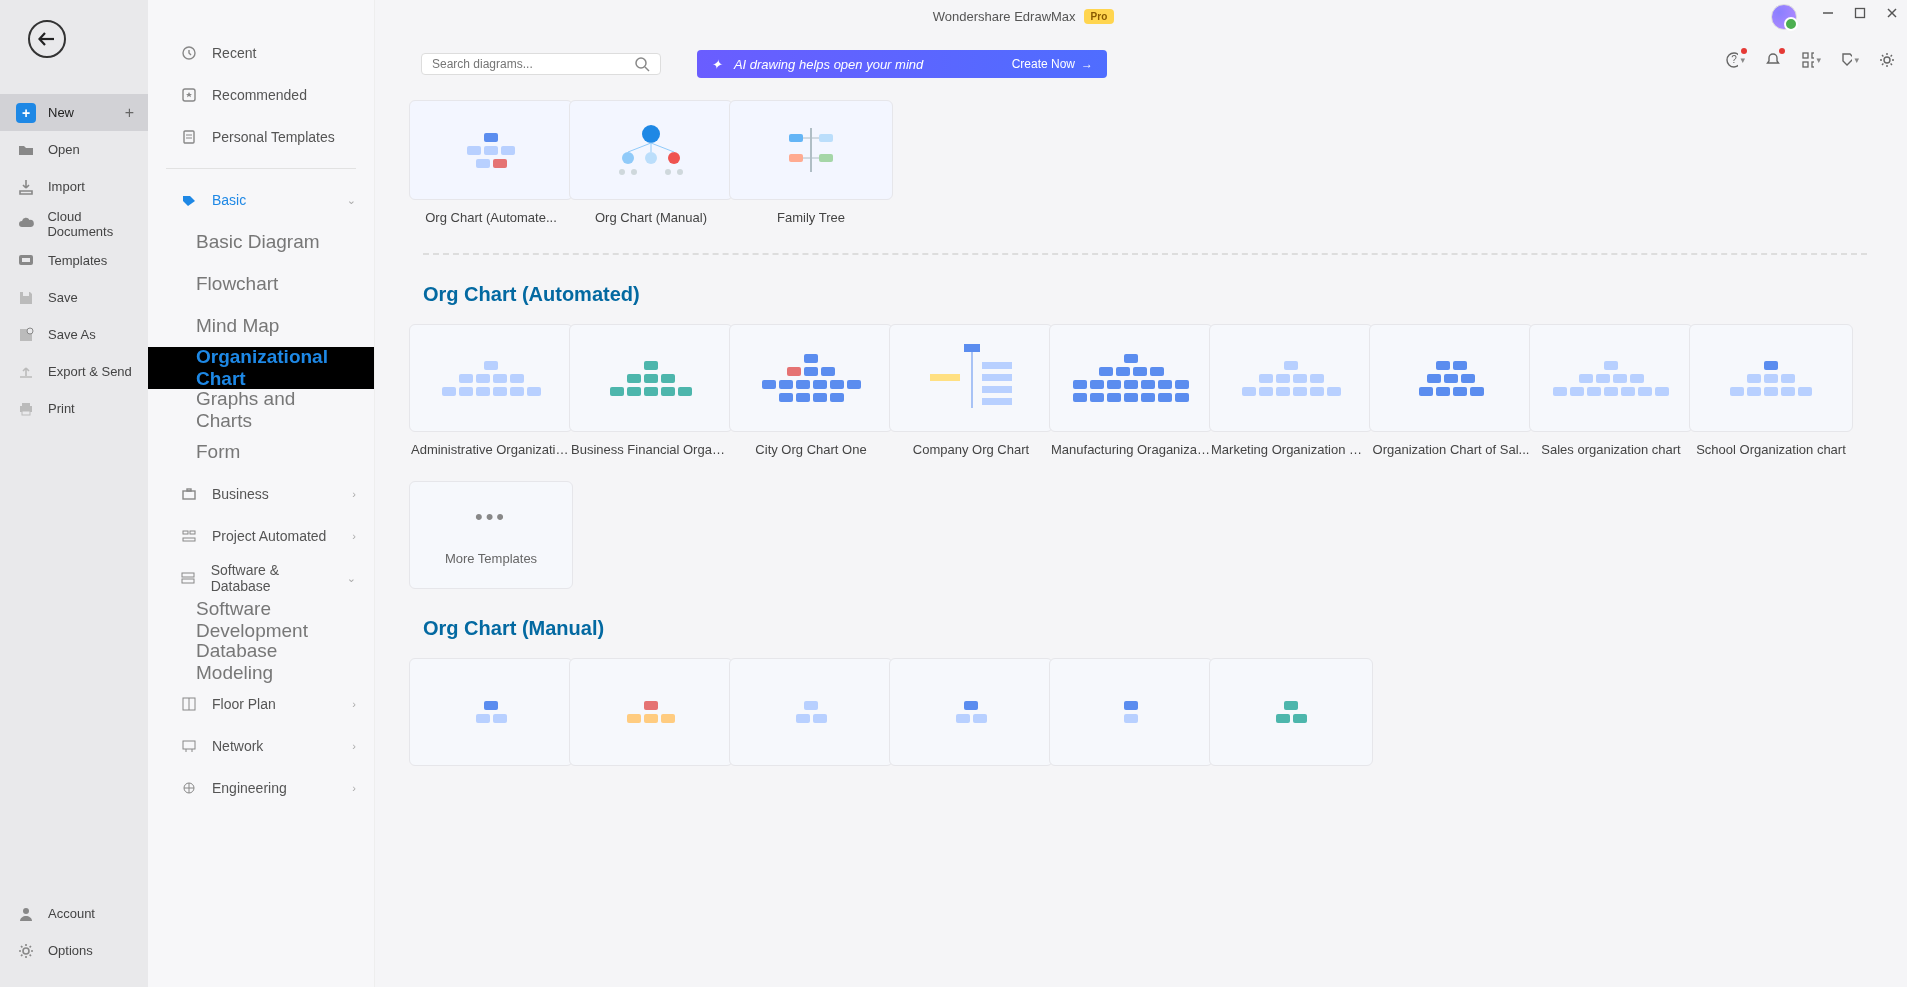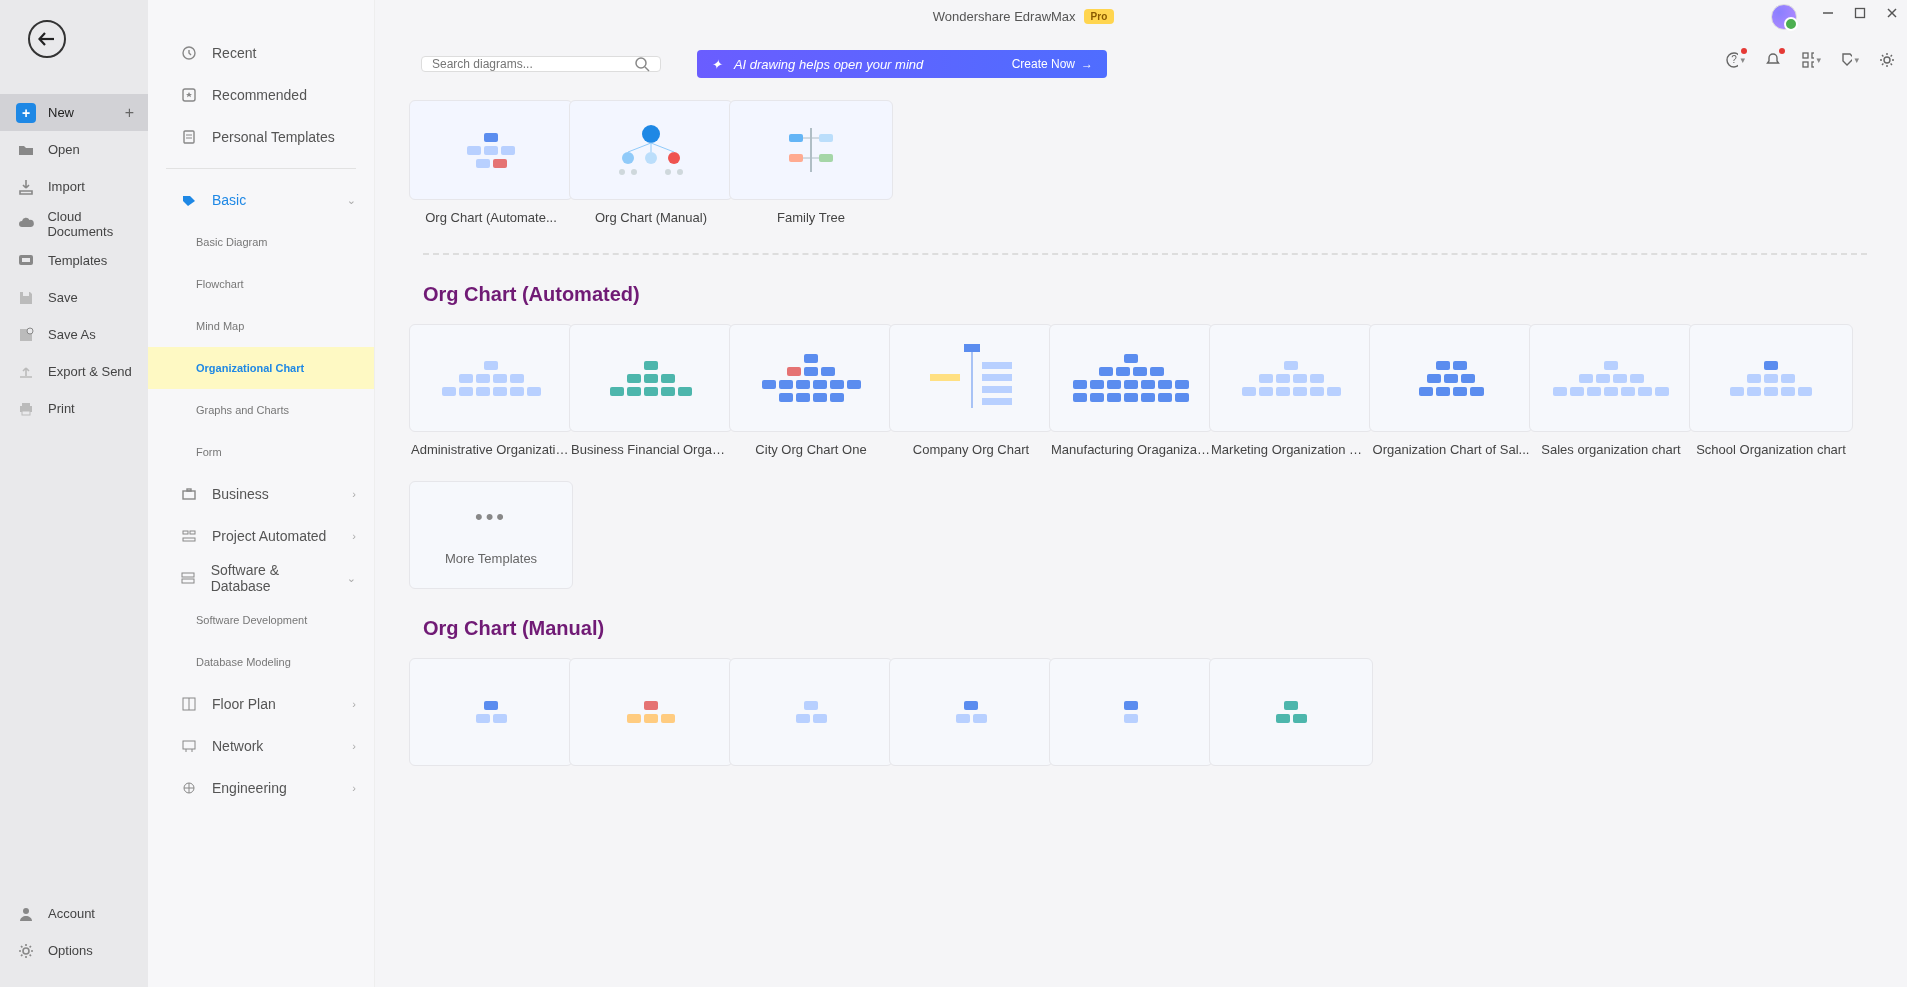--- a/index.html
+++ b/index.html
@@ -9,21 +9,21 @@
 .title-bar { position: absolute; top: 0; left: 148px; right: 8px; height: 32px; display: flex; align-items: center; justify-content: center; z-index: 10; }
 .title-bar .title { font-size: 13px; color: #555; }
 .title-bar .pro-badge { background: #ffd54f; color: #8a5a00; font-size: 10px; font-weight: 600; padding: 2px 7px; border-radius: 4px; margin-left: 8px; }
 .window-controls { position: absolute; right: 8px; top: 6px; display: flex; gap: 18px; align-items: center; }
 .window-controls .wc { width: 14px; height: 14px; cursor: pointer; color: #555; display:flex; align-items:center; justify-content:center; }
 .avatar-icon { width:26px; height:26px; border-radius:50%; background: radial-gradient(circle at 30% 30%, #8a7fff, #b68cff); position:absolute; right:110px; top:4px; border:1px solid #ddd; }
 .avatar-icon::after{content:''; position:absolute; right:-2px; bottom:-2px; width:10px; height:10px; background:#4caf50; border-radius:50%; border:2px solid #fff;}
 
 
 .top-toolbar { position:absolute; top:44px; left:421px; right:12px; height:40px; display:flex; align-items:center; gap:36px; z-index:5; }
-.search-box { width:240px; height:16px; border:1px solid #ddd; border-radius:4px; display:flex; align-items:center; padding:0 10px; background:#fff; }
+.search-box { width:240px; height:22px; border:1px solid #ddd; border-radius:4px; display:flex; align-items:center; padding:0 10px; background:#fff; }
 .search-box input { border:none; outline:none; flex:1; font-size:12px; color:#666; background:transparent; }
 .search-box .mag { color:#888; }
 .ai-banner { flex:0 0 auto; width:410px; height:28px; background:linear-gradient(90deg,#6a5dff,#4f6dff); border-radius:4px; display:flex; align-items:center; padding:0 14px; color:#fff; font-size:13px; font-style:italic; gap:12px; }
 .ai-banner .create { margin-left:auto; font-size:12px; font-style:normal; cursor:pointer; display:flex; align-items:flex-start; gap:6px; }
 .right-icons { position:absolute; right:10px; top:50px; display:flex; gap:18px; align-items:center; color:#666; }
 .right-icons .ri { width:20px; height:20px; cursor:pointer; position:relative; display:flex; align-items:center; justify-content:center; }
 .right-icons .dot::after{content:''; position:absolute; right:-2px; top:-2px; width:6px; height:6px; background:#e53935; border-radius:50%;}
 .right-icons .caret{font-size:9px; margin-left:2px; color:#888;}
 
 
@@ -33,31 +33,31 @@
 .rail-item.active { background:#d2d2d6; color:#222; }
 .rail-item .ri-icon { width:20px; height:20px; display:flex; align-items:center; justify-content:center; color:#777; }
 .rail-item .plus-box { width:20px; height:20px; background:#1e88e5; border-radius:4px; color:#fff; display:flex; align-items:center; justify-content:center; font-size:14px; font-weight:bold;}
 .rail-item .plus-right { margin-left:auto; margin-right:14px; color:#666; font-size:16px; }
 .rail-bottom { margin-top:auto; margin-bottom:18px; }
 
 
 .cats { width:227px; background:#f7f7f9; border-right:1px solid #eee; padding-top:32px; flex-shrink:0; overflow-y:auto; position:relative; z-index:15; }
 .cat-item { display:flex; align-items:center; height:42px; padding:0 18px 0 32px; gap:14px; font-size:14px; color:#555; cursor:pointer; }
 .cat-item.selected { color:#1e88e5; font-weight:500; }
-.cat-item.active-sub { background:#fef9c3; color:#1e88e5; font-weight:600; }
+.cat-item.active-sub { background:#000000; color:#1e88e5; font-weight:600; }
 .cat-item .ci-icon { width:18px; height:18px; display:flex; align-items:center; justify-content:center; color:#888; }
 .cat-item.selected .ci-icon { color:#1e88e5; }
 .cat-item .chev { margin-left:auto; color:#aaa; font-size:11px; }
-.cat-sub { padding-left:48px !important; font-size:11px; color:#777; }
+.cat-sub { padding-left:48px !important; font-size:19px; color:#777; }
 .cat-divider { height:1px; background:#e2e2e2; margin:10px 18px; }
 
 
 .main { flex:1; overflow-y:auto; padding:100px 40px 40px 48px; }
 .card-row { display:flex; gap:24px; flex-wrap:wrap; margin-bottom:28px; }
-.section-title { font-size:20px; font-weight:700; margin:28px 0 18px; color:#701a75; }
+.section-title { font-size:20px; font-weight:700; margin:28px 0 18px; color:#0369a1; }
 .tpl-card { width:136px; border-radius:6px; cursor:pointer; display:flex; flex-direction:column; align-items:center; }
 .tpl-thumb { width:164px; height:108px; background:#f6f8fc; border:1px solid #e6e6ea; border-radius:6px; display:flex; align-items:center; justify-content:center; overflow:hidden; }
 .tpl-thumb.blank { background:#f3f6ff; }
 .tpl-label { font-size:13px; color:#444; margin-top:10px; text-align:center; max-width:160px; white-space:nowrap; overflow:hidden; text-overflow:ellipsis; }
 .more-dots { font-size:22px; color:#888; letter-spacing:3px; }
 .more-label { font-size:13px; color:#666; margin-top:21px; }
 .big-card .tpl-thumb { height:100px; }
 .dashed-divider { border-top:2px dashed #ddd; margin:22px 0; }
 
 .mini-chart { display:flex; flex-direction:column; align-items:center; gap:4px; }

